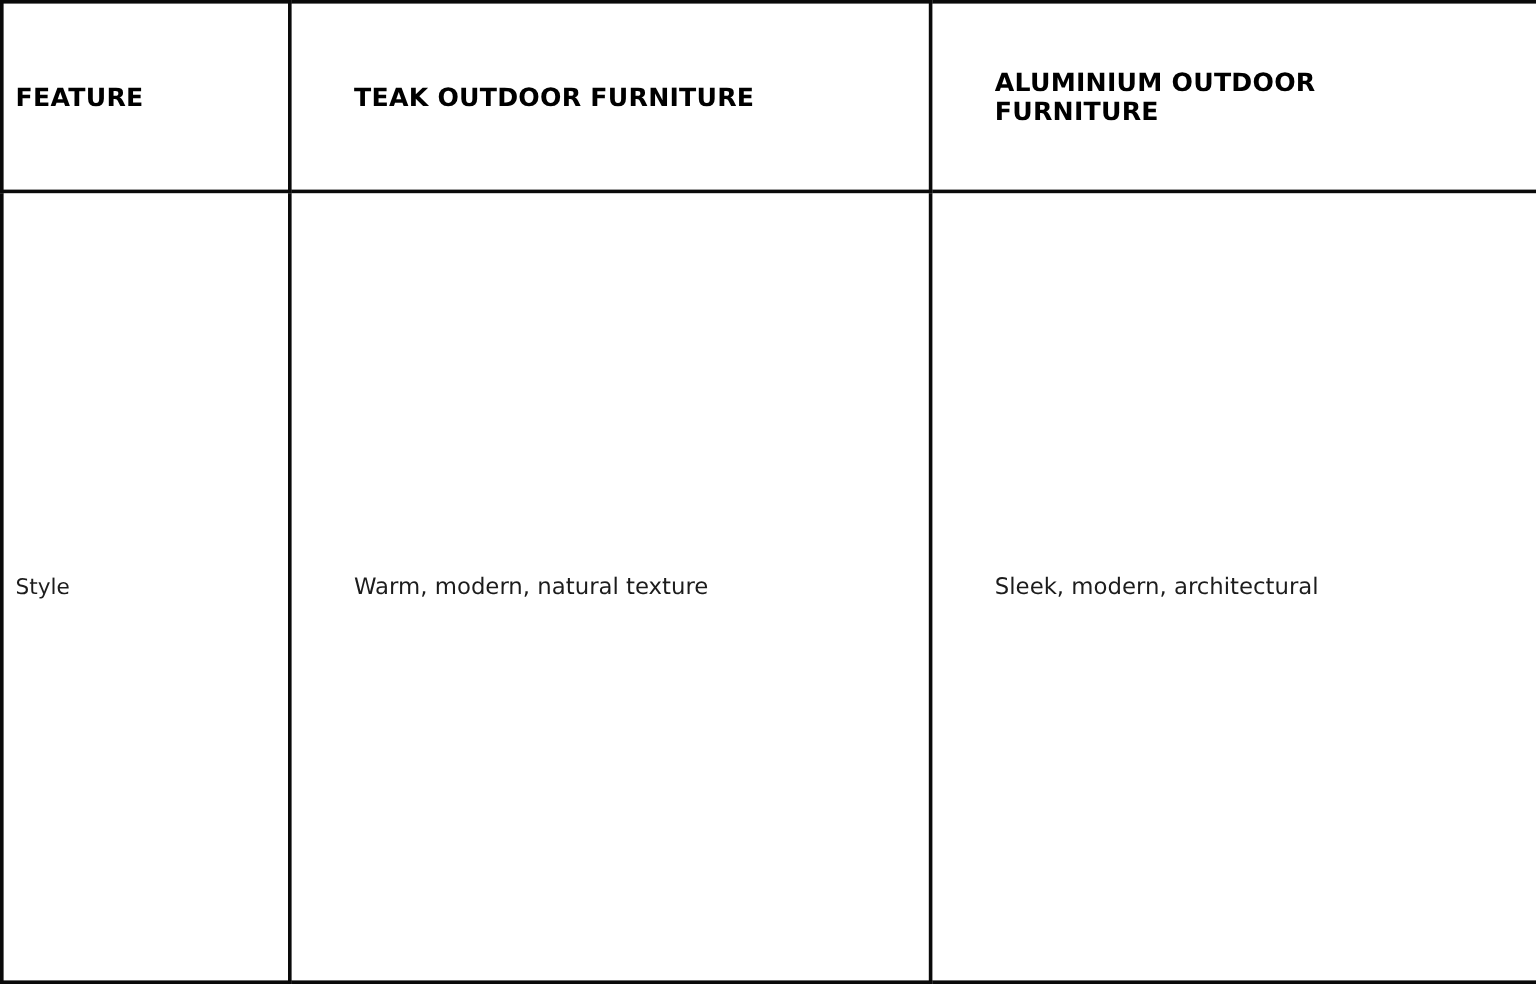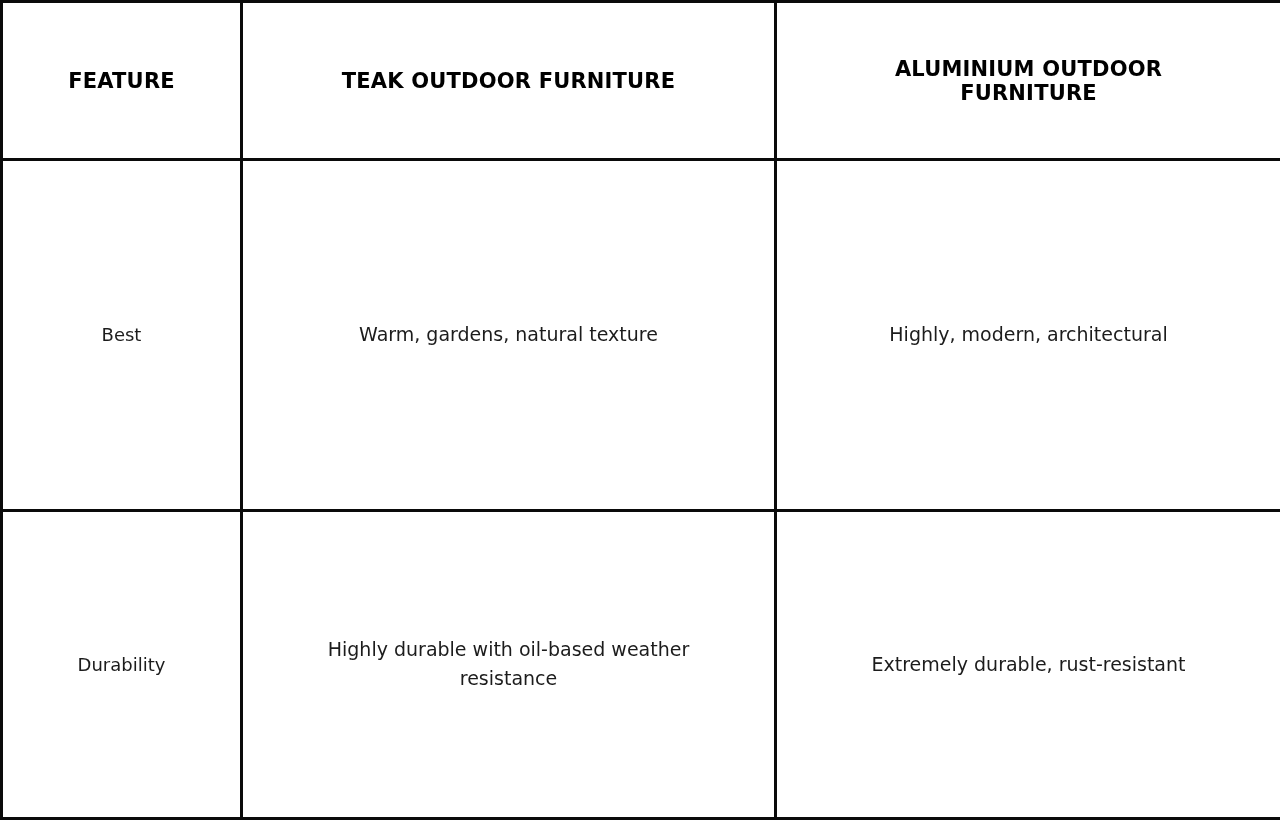--- a/index.html
+++ b/index.html
@@ -5,21 +5,21 @@
     html, body { margin: 0; padding: 0; background: #ffffff; }
     body { width: 1280px; height: 820px; overflow: hidden; }
     table.cmp {
       border-collapse: collapse;
       width: 1280px;
       height: 820px;
       table-layout: fixed;
     }
     table.cmp th, table.cmp td {
       border: 3px solid #0a0a0a;
-      text-align: center;
+      text-align: left;
       vertical-align: middle;
       padding: 0 52px;
     }
     table.cmp th {
       font-family: "DejaVu Sans", sans-serif;
       font-weight: bold;
       font-size: 21px;
       color: #000000;
       letter-spacing: 0.2px;
       text-transform: uppercase;
@@ -54,23 +54,18 @@
     </colgroup>
   <thead>
     <tr class="h">
       <th class="feature">FEATURE</th>
       <th>TEAK OUTDOOR FURNITURE</th>
       <th>ALUMINIUM OUTDOOR FURNITURE</th>
     </tr>
   </thead>
   <tbody>
     <tr class="r1">
-      <td class="feature">Best</td>
-      <td>Warm, gardens, natural texture</td>
-      <td>Highly, modern, architectural</td>
-    </tr>
-    <tr class="r2">
-      <td class="feature">Durability</td>
-      <td>Highly durable with oil-based weather resistance</td>
-      <td>Extremely durable, rust-resistant</td>
+      <td class="feature">Style</td>
+      <td>Warm, modern, natural texture</td>
+      <td>Sleek, modern, architectural</td>
     </tr>
   </tbody>
 </table>
 
 </body></html>

